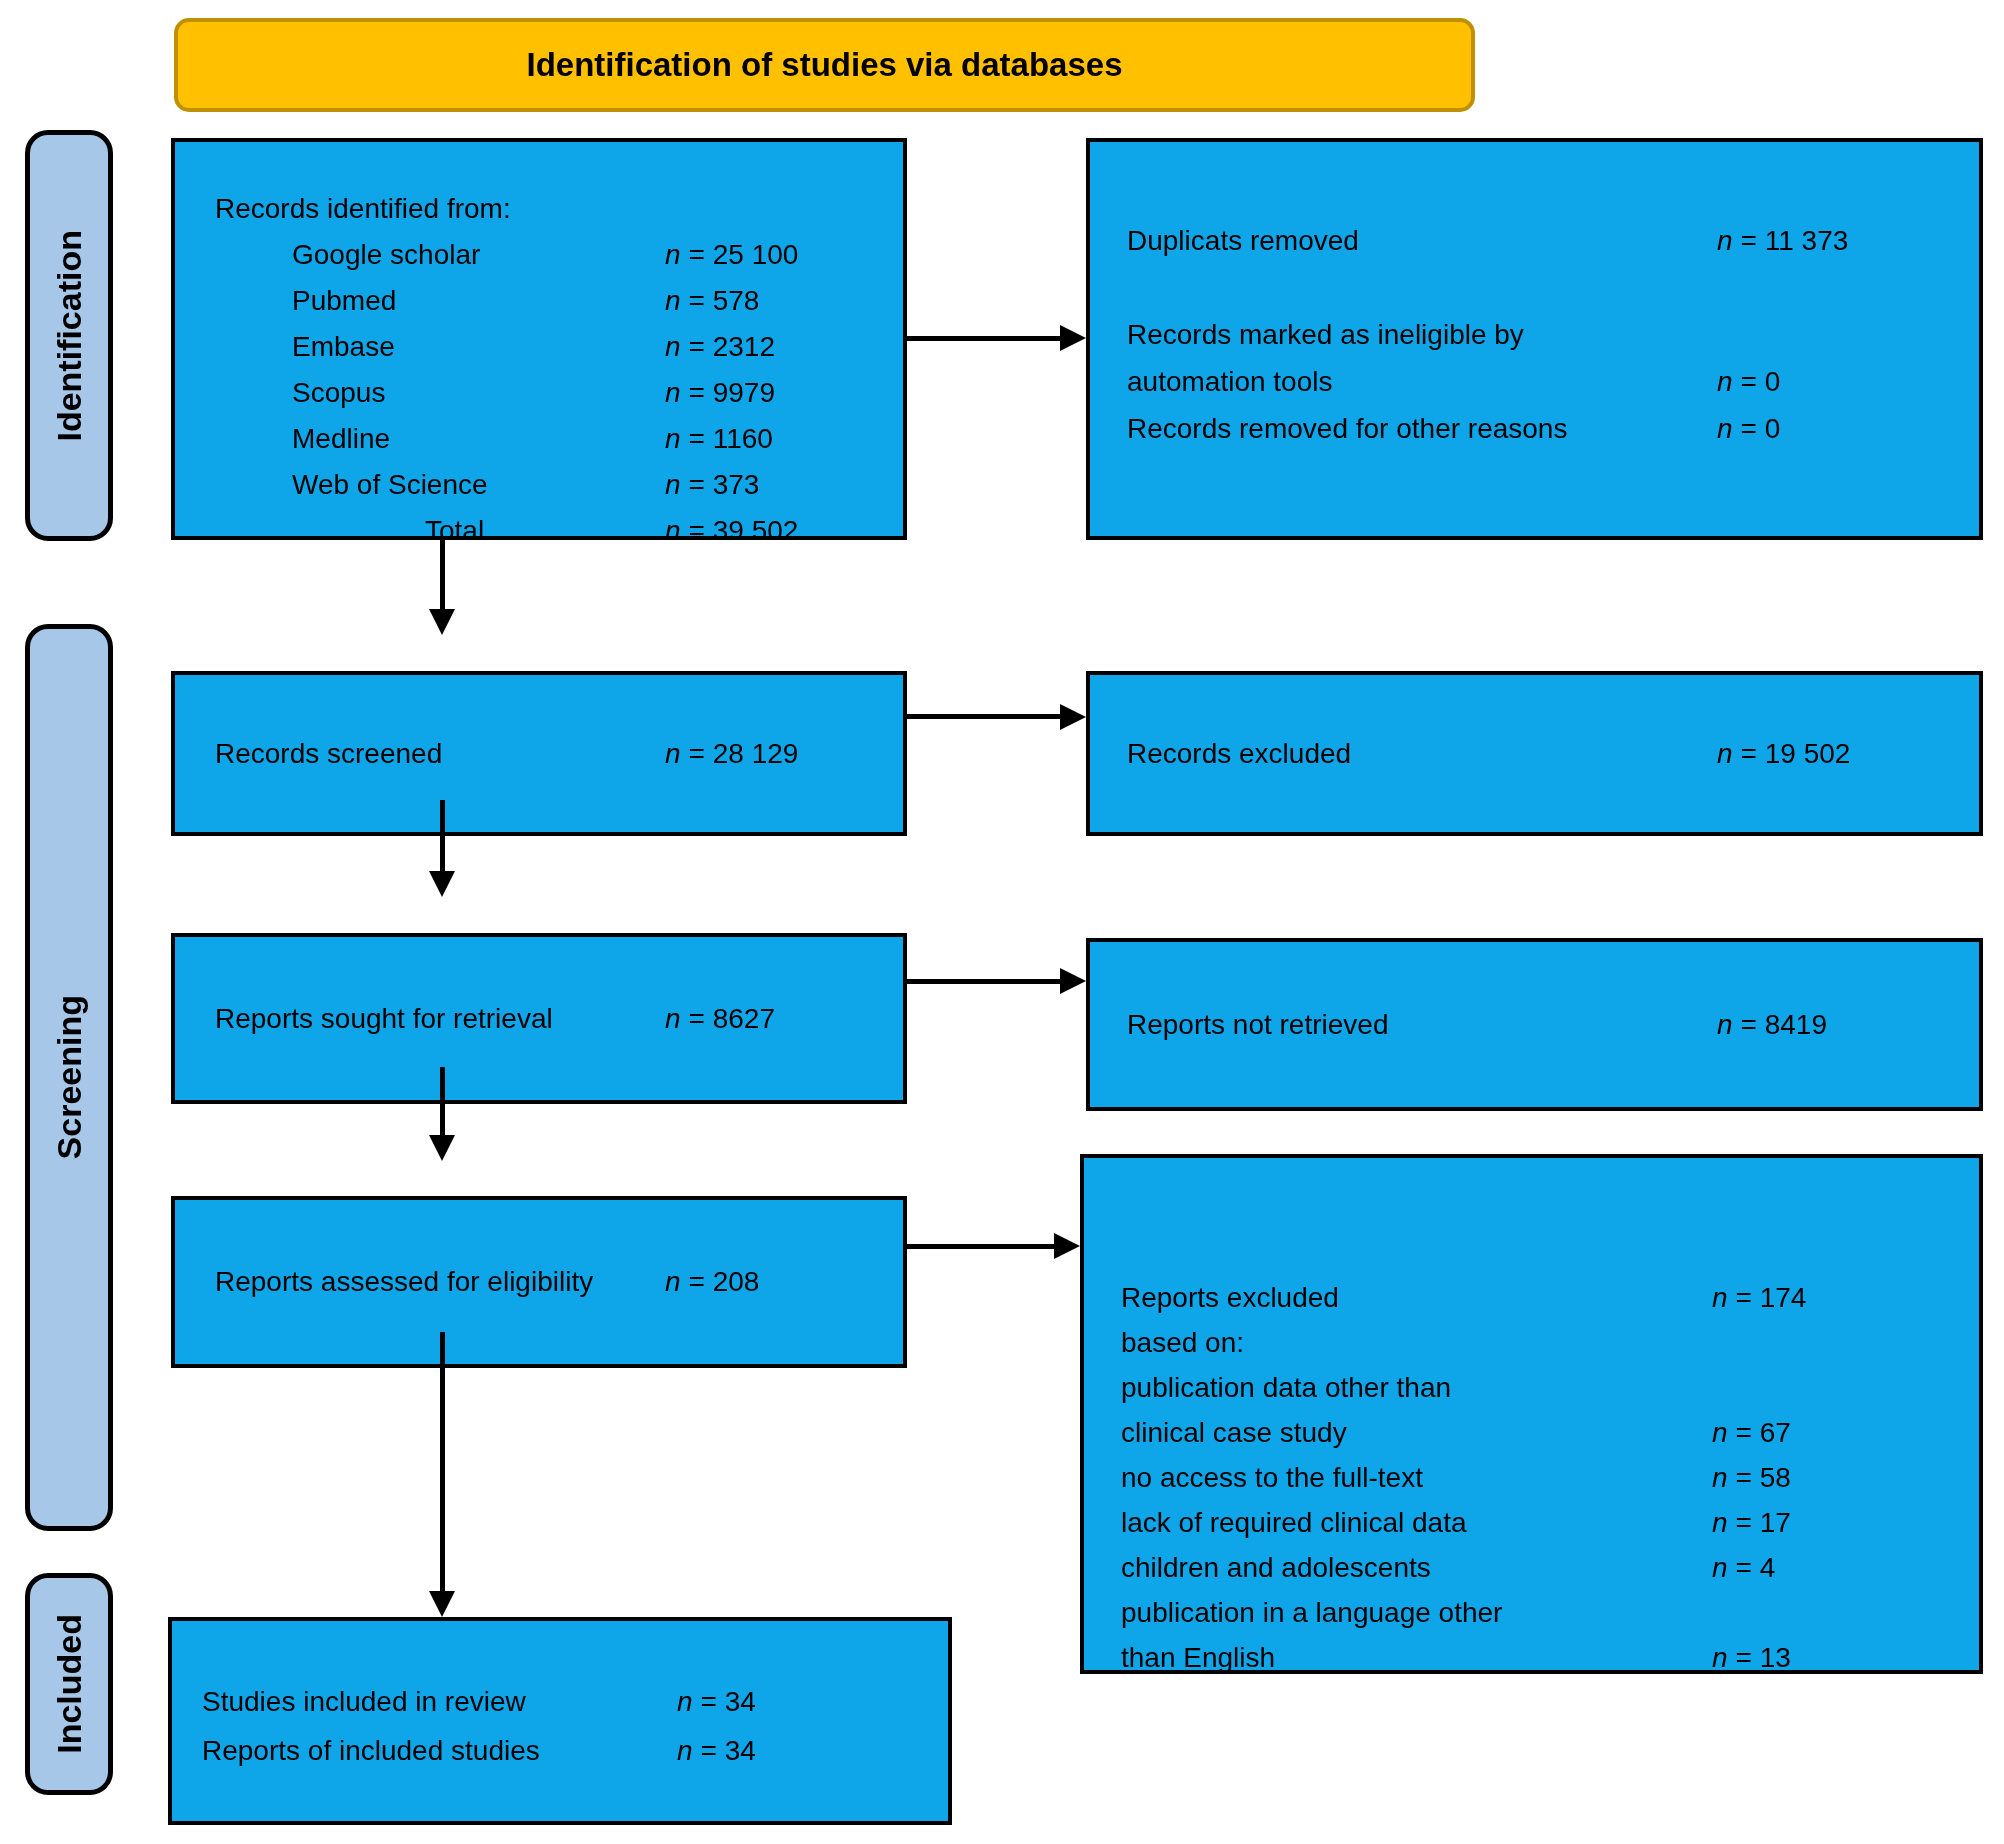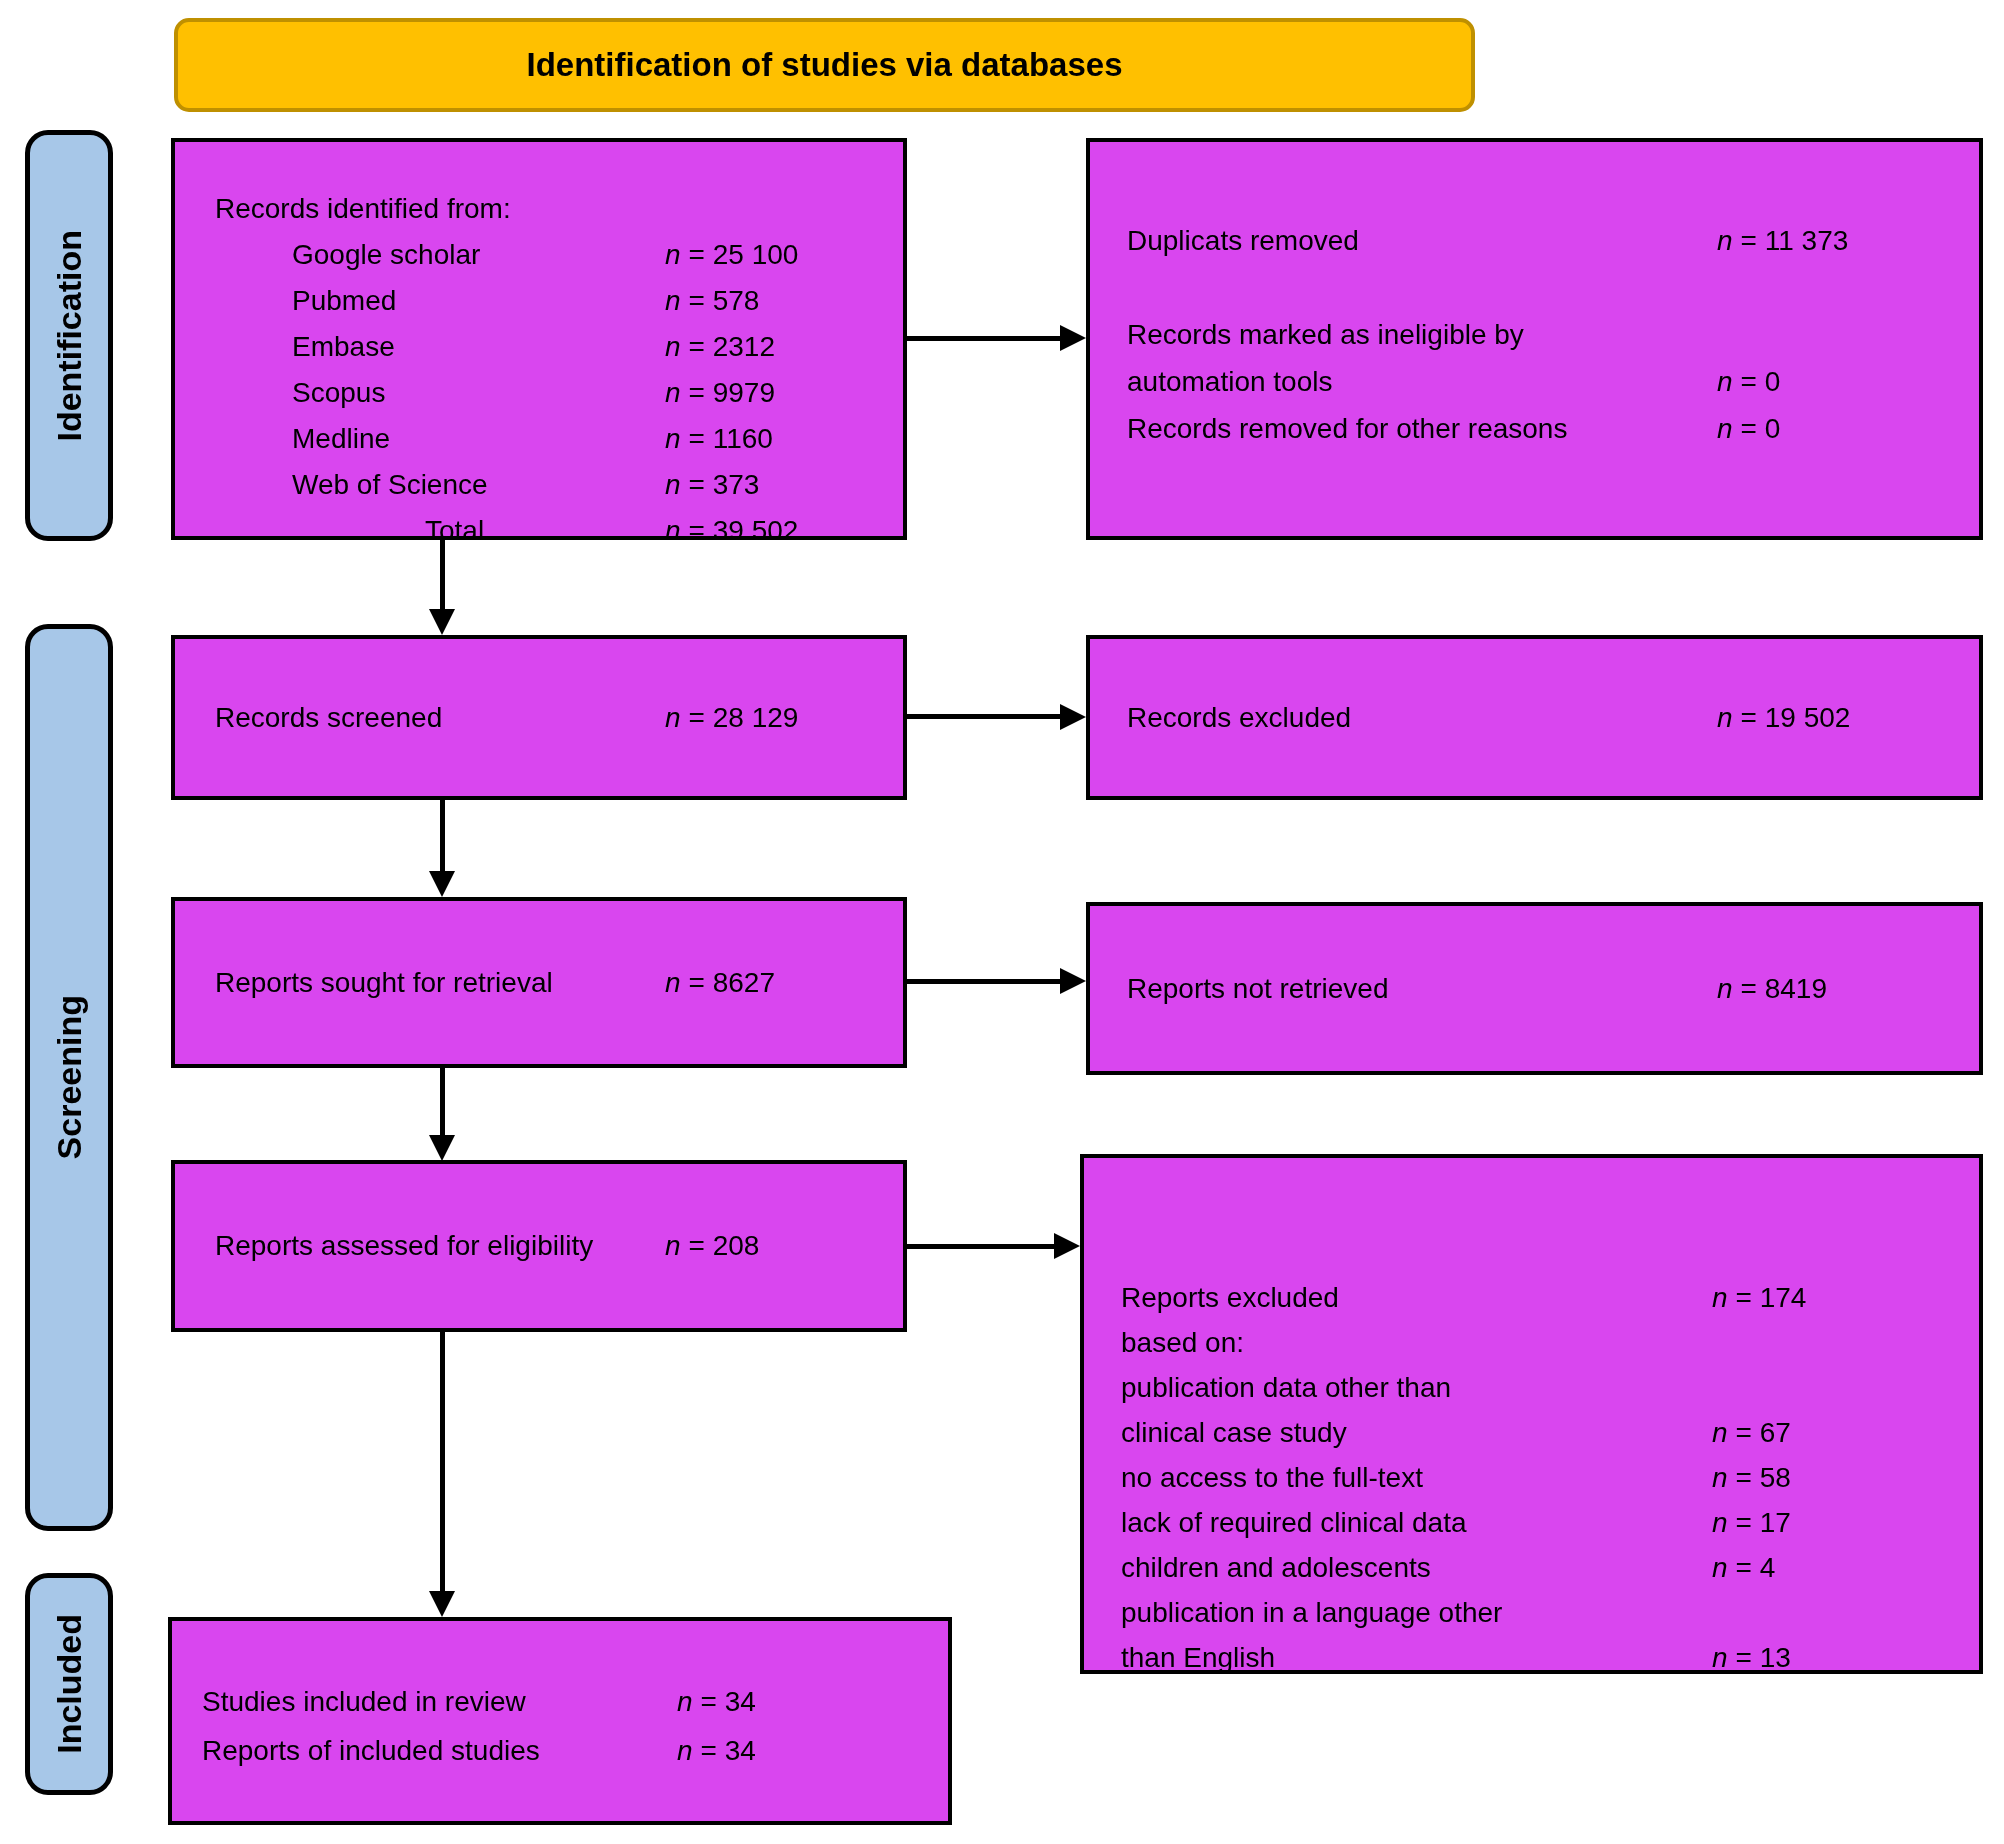--- a/index.html
+++ b/index.html
@@ -29,21 +29,21 @@
     display:flex;align-items:center;justify-content:center;
     font-size:34px;font-weight:bold;
   }
   .sidebar span{writing-mode:vertical-rl;transform:rotate(180deg);white-space:nowrap;}
   .sb-identification{top:130px;height:411px;}
   .sb-screening{top:624px;height:907px;}
   .sb-included{top:1573px;height:222px;}
 
   
   .box{
-    position:absolute;background:#d946ef;border:4.5px solid var(--box-border);
+    position:absolute;background:#0ea5e9;border:4.5px solid var(--box-border);
     font-size:28px;line-height:1;
   }
   .b1{left:171px;top:138px;width:736px;height:402px;padding-top:53px;}
   .rb1{left:1086px;top:138px;width:897px;height:402px;padding-top:85px;}
   .b2{left:171px;top:635px;width:736px;height:165px;}
   .rb2{left:1086px;top:635px;width:897px;height:165px;}
   .b3{left:171px;top:897px;width:736px;height:171px;}
   .rb3{left:1086px;top:902px;width:897px;height:173px;}
   .b4{left:171px;top:1160px;width:736px;height:172px;}
   .rb4{left:1080px;top:1154px;width:903px;height:520px;padding-top:126px;}
@@ -62,21 +62,21 @@
   .em{font-style:italic;}
 
   .nv{position:absolute;top:0;display:flex;gap:8px;white-space:nowrap;}
   .nv i{font-style:italic;}
   .b1 .nv,.b2 .nv,.b3 .nv,.b4 .nv{left:490px;}
   .rb1 .nv,.rb2 .nv,.rb3 .nv{left:627px;}
   .rb4 .nv{left:628px;}
   .b5 .nv{left:505px;}
 
   
-  .single{display:flex;align-items:center;}
+  .single{display:flex;align-items:center;margin-top:36px;}
   .single .lbl{position:static;margin-left:40px;}
   .rb2.single .lbl,.rb3.single .lbl{margin-left:37px;}
   .single .nv{top:50%;transform:translateY(-50%);}
 
   .spacer{height:47px;}
 
   
   .hline,.vline,.harrow,.varrow{position:absolute;background:var(--line);}
   .hline{height:5.4px;}
   .vline{width:5.4px;}

